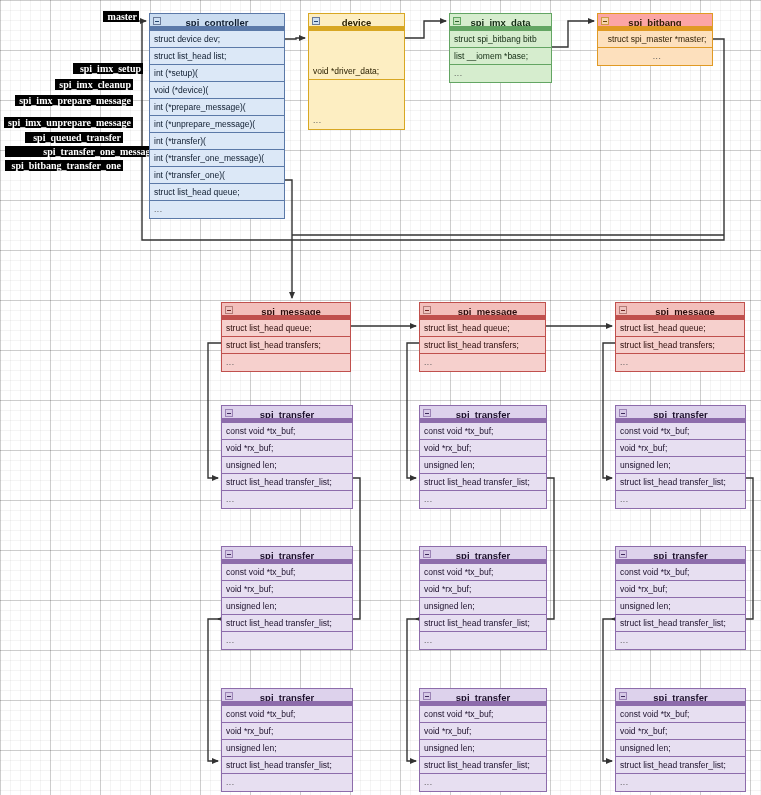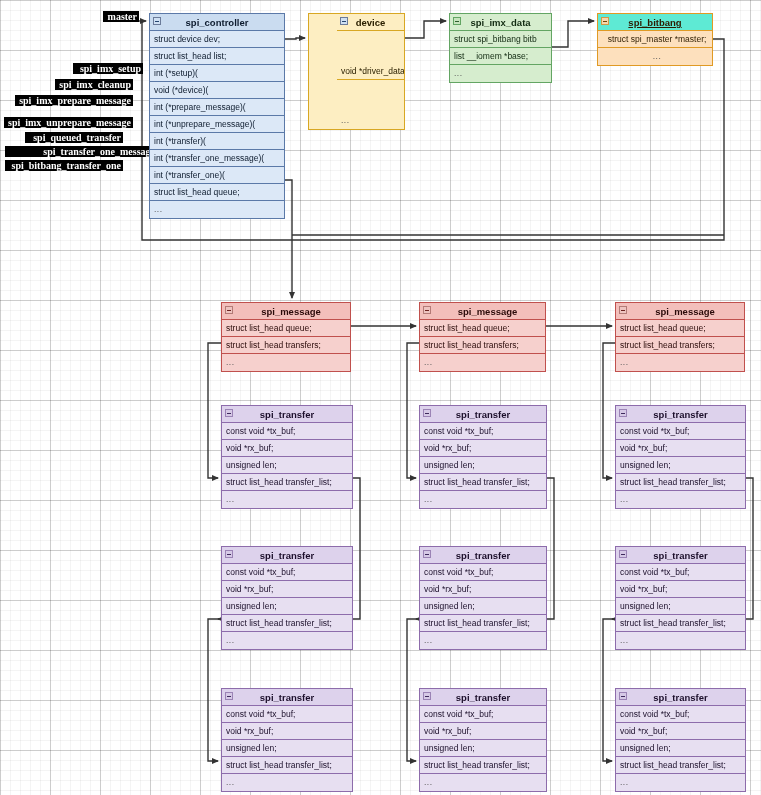--- a/index.html
+++ b/index.html
@@ -24,21 +24,21 @@
   }
   svg#wires{position:absolute;left:0;top:0;width:761px;height:795px;pointer-events:none;}
 
   
   .uml{position:absolute;box-sizing:border-box;border:1px solid #777;}
   .uml .hdr{
     position:relative;
     height:17px;line-height:17px;
     text-align:center;
     font-size:9.5px;font-weight:bold;
-    border-bottom:1px solid #14532d;
+    border-bottom:5px solid #14532d;
     box-sizing:border-box;
     white-space:nowrap;overflow:hidden;
   }
   .uml .hdr .collapse{
     position:absolute;left:3px;top:3px;
     width:8px;height:8px;box-sizing:border-box;
     border:1px solid #6b7b99;background:#cfe0f3;
   }
   .uml .hdr .collapse::before{
     content:"";position:absolute;left:1px;top:3px;width:4px;height:1px;background:#25456f;
@@ -63,21 +63,21 @@
   .t-yellow .hdr{background:#fdeec2;border-bottom-color:#d8a723;color:#2b2000;}
   .t-yellow .row{border-bottom-color:#d8a723;color:#2b2000;margin-top:32px;}
 
   .t-green{border-color:#63a563;background:#d6edce;}
   .t-green .hdr{background:#d6edce;border-bottom-color:#63a563;color:#112a11;}
   .t-green .row{border-bottom-color:#63a563;color:#112a11;}
   .t-green .hdr .collapse{border-color:#63a563;background:#c7e4bd;}
   .t-green .hdr .collapse::before{background:#2f5c2f;}
 
   .t-orange{border-color:#e09a24;background:#fde0bd;}
-  .t-orange .hdr{background:#5eead4;border-bottom-color:#e09a24;color:#2e1c00;text-decoration:underline;}
+  .t-orange .hdr{background:#fca5a5;border-bottom-color:#e09a24;color:#2e1c00;text-decoration:underline;}
   .t-orange .row{border-bottom-color:#e09a24;color:#2e1c00;text-align:center;}
   .t-orange .hdr .collapse{border-color:#cf9a44;background:#f6d6ae;}
   .t-orange .hdr .collapse::before{background:#6b4507;}
 
   .t-red{border-color:#c0504d;background:#f6d0cd;}
   .t-red .hdr{background:#f3bfbb;border-bottom-color:#c0504d;color:#2b0b0a;padding-left:10px;}
   .t-red .row{border-bottom-color:#c0504d;color:#2b0b0a;}
   .t-red .hdr .collapse{border-color:#b47b77;background:#eec4c0;}
   .t-red .hdr .collapse::before{background:#6d2220;}
 
@@ -151,21 +151,21 @@
         <div class="row">int          (*setup)(</div>
         <div class="row">void         (*device)(</div>
         <div class="row">int (*prepare_message)(</div>
         <div class="row">int (*unprepare_message)(</div>
         <div class="row">int          (*transfer)(</div>
         <div class="row">int (*transfer_one_message)(</div>
         <div class="row">int (*transfer_one)(</div>
         <div class="row">struct list_head      queue;</div>
         <div class="row dots">...</div>
       </div>
-      <div class="uml t-yellow" style="left: 308px; top: 13px; width: 97px; padding-left: 28px;">
+      <div class="uml t-yellow" style="left: 308px; top: 13px; width: 97px;">
         <div class="hdr"><span class="collapse"></span><span>device</span></div>
         <div class="row">void      *driver_data;</div>
         <div class="row dots">...</div>
       </div>
       <div class="uml t-green" style="left: 449px; top: 13px; width: 103px;">
         <div class="hdr"><span class="collapse"></span><span>spi_imx_data</span></div>
         <div class="row">struct spi_bitbang bitb</div>
         <div class="row">list __iomem *base;</div>
         <div class="row dots">...</div>
       </div>

